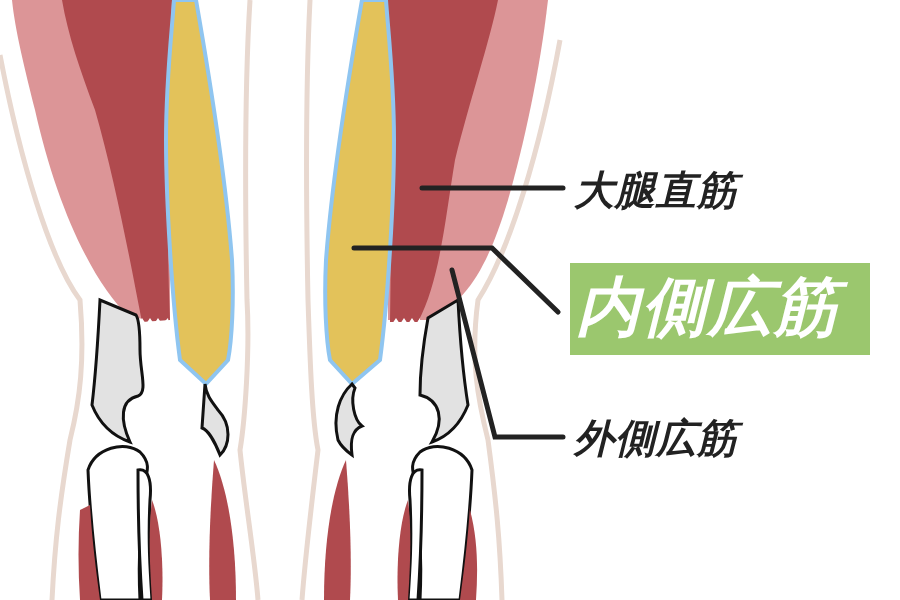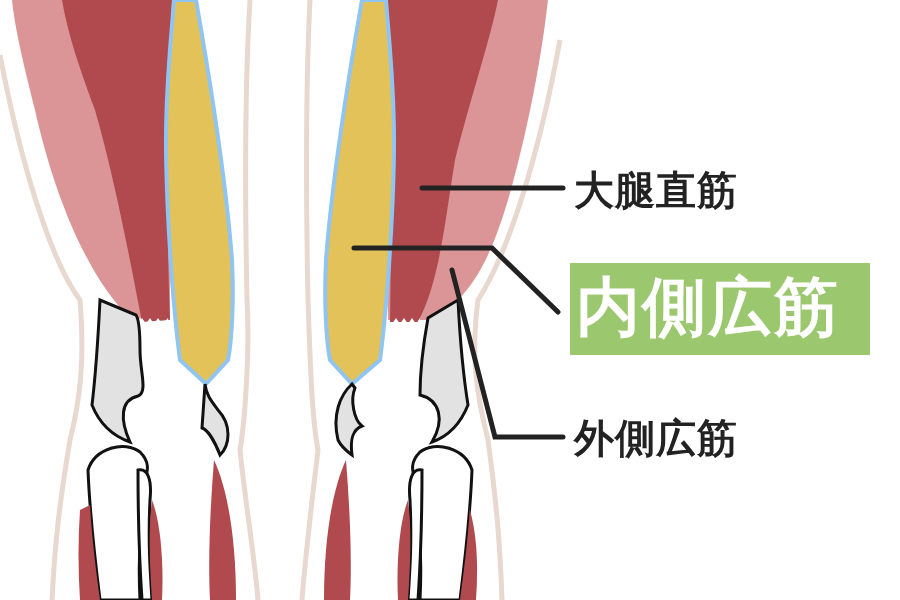--- a/index.html
+++ b/index.html
@@ -1,18 +1,18 @@
 <!DOCTYPE html>
 <html><head>
 <meta charset="utf-8">
 <style>
   html, body { margin: 0; padding: 0; background: #ffffff; }
   body { width: 900px; height: 600px; overflow: hidden; position: relative;
          font-family: "DejaVu Sans", "Liberation Sans", sans-serif; }
-  #stage { position: absolute; left: 0; top: 0; width: 735px; height: 600px; }
+  #stage { position: absolute; left: 0; top: 0; width: 735px; height: 600px; font-style: italic; }
   svg.art { position: absolute; left: 0; top: 0; }
   .label { position: absolute; font-weight: bold; color: #222222; white-space: nowrap;
            letter-spacing: 1px; line-height: 1; }
   #label-rf { left: 574px; top: 170px; font-size: 40px; }
   #label-vl { left: 574px; top: 418px; font-size: 40px; }
   #label-vm-box { position: absolute; left: 570px; top: 263px; width: 300px; height: 92px;
                   background: #9bc76e; }
   #label-vm { left: 576px; top: 275px; font-size: 64px; color: #ffffff; letter-spacing: 2px; }
 </style>
 </head>

